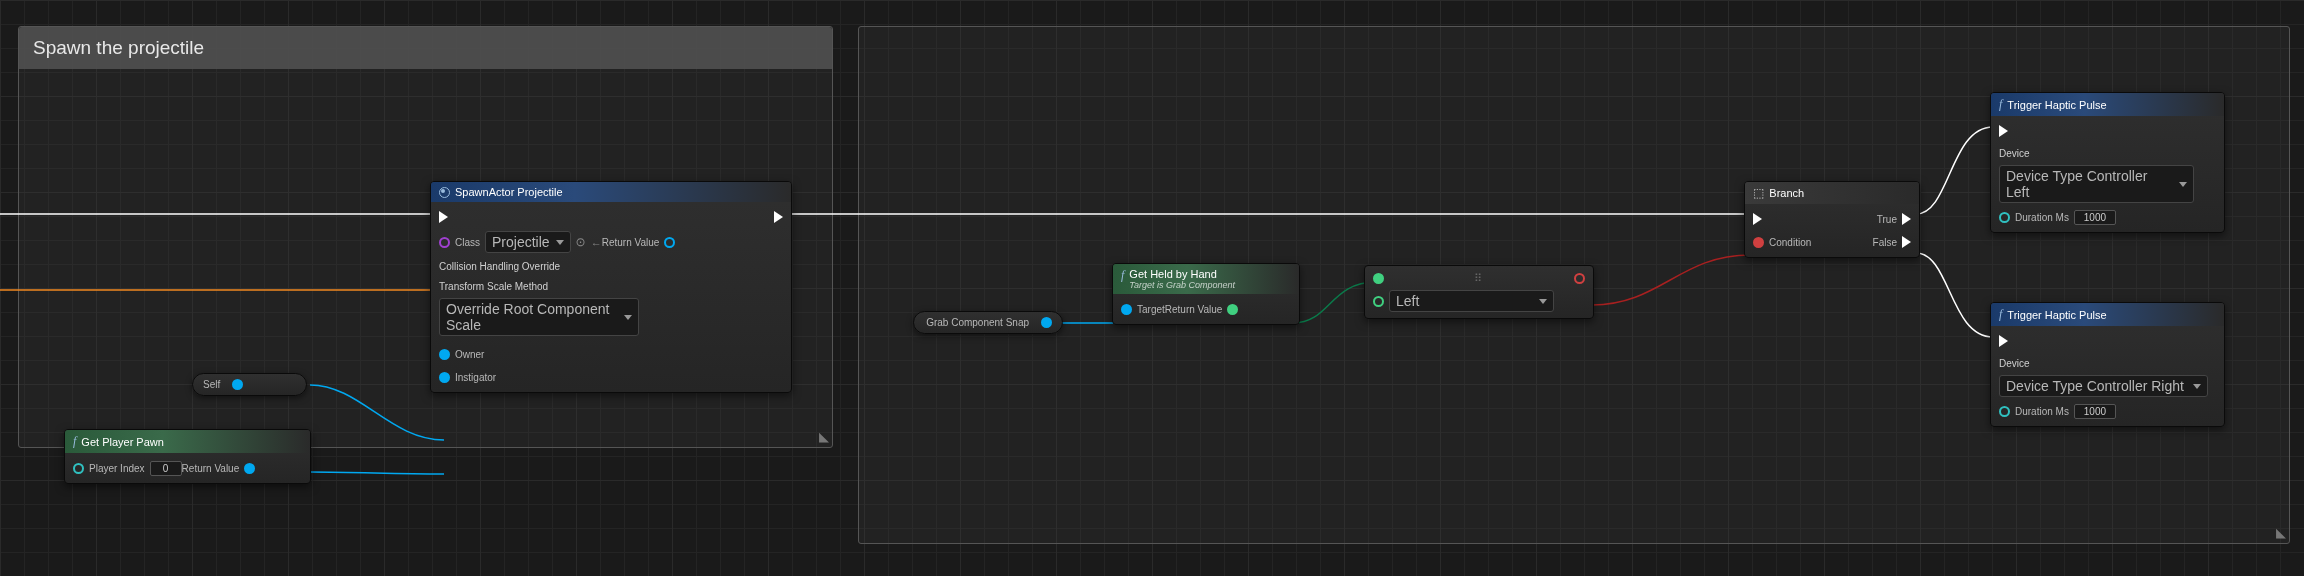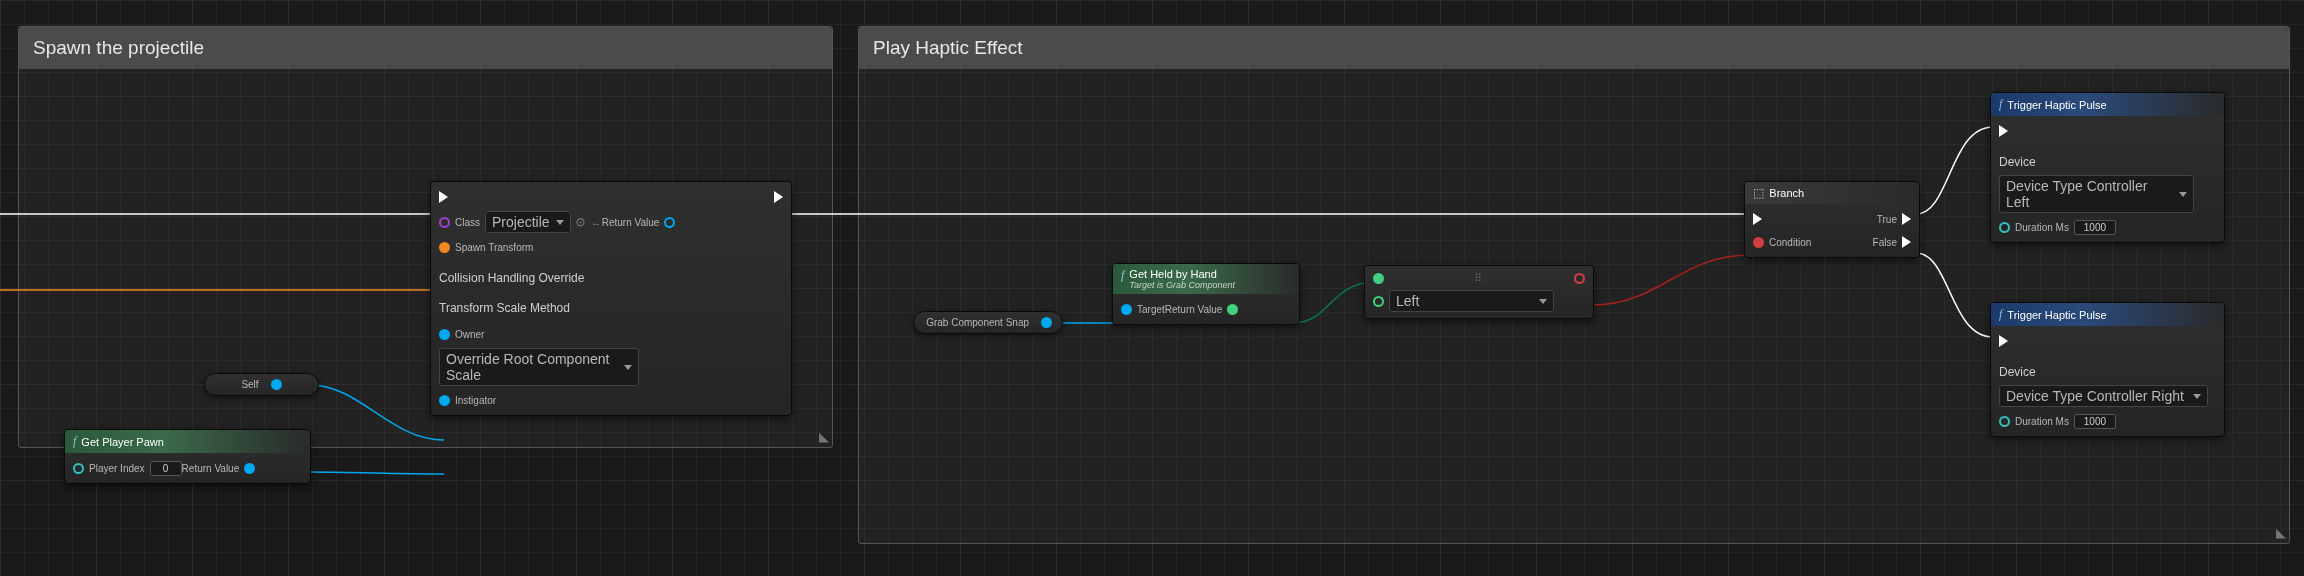--- a/index.html
+++ b/index.html
@@ -24,39 +24,38 @@
 .c-red{color:#d04040}
 .c-green{color:#40d080}
 .c-teal{color:#30c0c0}
 .hdr-blue{background:linear-gradient(90deg,#1a3a6a,#2a4a7a 40%,#2a2a2a)}
 .hdr-green{background:linear-gradient(90deg,#2a5a3a,#3a6a4a 40%,#2a2a2a)}
 .hdr-dark{background:linear-gradient(90deg,#3a3a3a,#2a2a2a)}
 .dd{background:#1a1a1a;border:1px solid #444;border-radius:3px;padding:2px 6px;font-size:14px;color:#b8b8b8;display:flex;align-items:center;gap:6px;cursor:pointer}
 .dd::after{content:'';width:0;height:0;border-left:4px solid transparent;border-right:4px solid transparent;border-top:5px solid #999;margin-left:auto}
 .inp{background:#1a1a1a;border:1px solid #555;border-radius:2px;padding:1px 4px;font-size:10px;color:#ccc;width:32px;text-align:center}
 .lbl{font-size:10px;color:#b8b8b8;white-space:nowrap}
-.lbl-head{font-size:12px;color:#d0d0d0;margin-top:10px;margin-bottom:1px}
+.lbl-head{font-size:10px;color:#d0d0d0;margin-top:3px;margin-bottom:1px}
 .icon-ball{width:11px;height:11px;border-radius:50%;border:1px solid currentColor;position:relative;display:inline-block}
 .icon-ball::after{content:'';position:absolute;top:1px;left:1px;width:4px;height:4px;border-radius:50%;background:currentColor}
 .icon-f{font-style:italic;font-family:serif;font-size:12px;color:#9bd}
 .wire{position:absolute;pointer-events:none;overflow:visible}
 svg{overflow:visible}
 .varnode{position:absolute;background:linear-gradient(180deg,#303030,#252525);border:1px solid #0a0a0a;border-radius:12px;padding:5px 10px;display:flex;align-items:center;gap:12px;box-shadow:0 2px 6px rgba(0,0,0,0.5)}
 </style>
 </head>
 <body>
 
 <div class="grid"></div>
 
 <div class="comment" style="left:18px;top:26px;width:815px;height:422px">
   <div class="comment-hdr">Spawn the projectile</div>
   <span class="resize">◢</span>
 </div>
 <div class="comment" style="left:858px;top:26px;width:1432px;height:518px">
-  <div class="comment-hdr">Play Haptic Effect</div>
   <span class="resize">◢</span>
 </div>
 
 <svg class="wire" style="left:0;top:0;width:2304px;height:576px">
 
   <path d="M0,214 L430,214" stroke="#fff" stroke-width="1.5" fill="none"></path>
 
   <path d="M0,290 L430,290" stroke="#f08820" stroke-width="1.5" fill="none"></path>
 
   <path d="M790,214 L1745,214" stroke="#fff" stroke-width="1.5" fill="none"></path>
@@ -70,20 +69,24 @@
   <path d="M1293,323 C1330,323 1330,282 1376,282" stroke="#0a7a4a" stroke-width="1.5" fill="none"></path>
 
   <path d="M1592,305 C1660,305 1680,255 1750,255" stroke="#a82020" stroke-width="1.5" fill="none"></path>
 
   <path d="M1916,214 C1950,214 1950,127 1993,127" stroke="#fff" stroke-width="1.5" fill="none"></path>
 
   <path d="M1916,253 C1950,253 1950,337 1993,337" stroke="#fff" stroke-width="1.5" fill="none"></path>
 </svg>
 
 <div class="node" style="left:430px;top:181px;width:362px">
+  <div class="node-hdr hdr-blue">
+    <span class="icon-ball" style="color:#9bd"></span>
+    <span>SpawnActor Projectile</span>
+  </div>
   <div class="node-body">
     <div style="display:flex;justify-content:space-between">
       <div class="row">
           <span class="pin-exec"></span>
         </div>
       <div class="row r">
           <span class="pin-exec"></span>
         </div>
     </div>
     <div style="display:flex;">
@@ -94,43 +97,39 @@
             <span>Projectile</span>
           </span>
         <span style="color:#888;font-size:12px">⊙</span>
         <span style="color:#888;font-size:11px">←</span>
       </div>
       <div class="row r">
         <span class="lbl">Return Value</span>
         <span class="pin c-blue"></span>
       </div>
     </div>
-    <div class="row">
-        <span class="pin c-orange fill"></span>
-        <span class="lbl">Spawn Transform</span>
-      </div>
     <div class="lbl-head">Collision Handling Override</div>
     <div class="lbl-head">Transform Scale Method</div>
+    <div class="row">
+        <span class="dd" style="width:200px">
+          <span>Override Root Component Scale</span>
+        </span>
+      </div>
     <div class="row" style="margin-top:4px">
         <span class="pin c-blue fill"></span>
         <span class="lbl">Owner</span>
       </div>
     <div class="row">
-        <span class="dd" style="width:200px">
-          <span>Override Root Component Scale</span>
-        </span>
-      </div>
-    <div class="row">
         <span class="pin c-blue fill"></span>
         <span class="lbl">Instigator</span>
       </div>
   </div>
 </div>
 
-<div class="varnode" style="left:204px;top:373px;width:115px;justify-content:center">
+<div class="varnode" style="left:192px;top:373px;width:115px;justify-content:flex-start">
   <span class="lbl">Self</span>
   <span class="pin c-blue fill"></span>
 </div>
 
 <div class="node" style="left:64px;top:429px;width:247px">
   <div class="node-hdr hdr-green">
     <span class="icon-f">f</span>
     <span>Get Player Pawn</span>
   </div>
   <div class="node-body">

